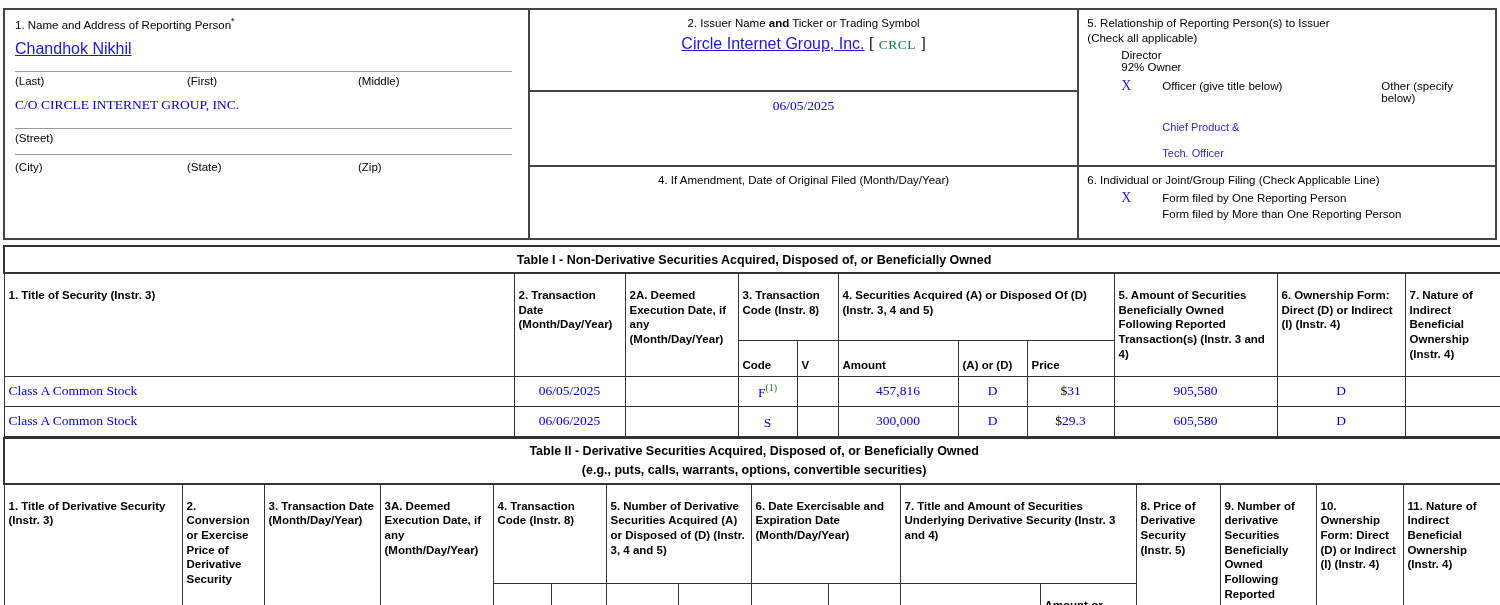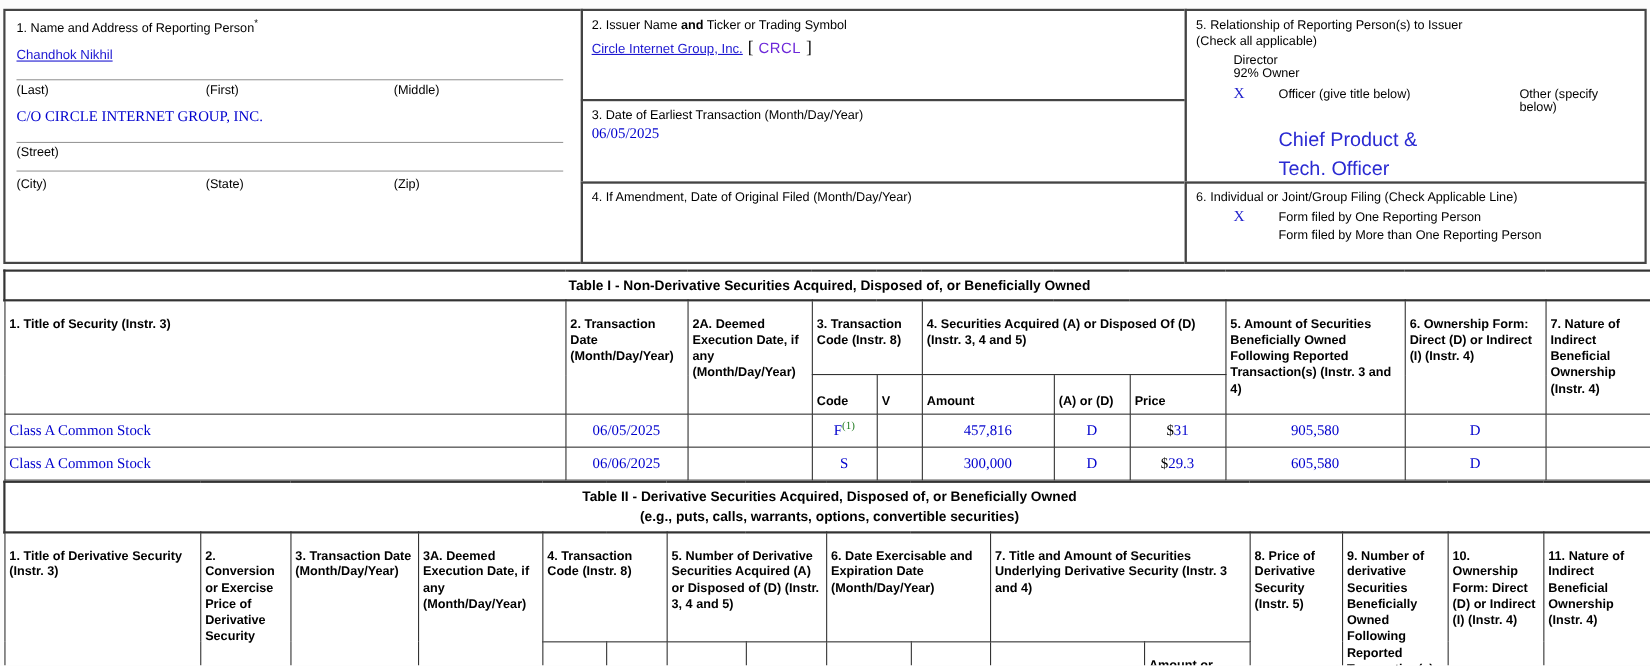--- a/index.html
+++ b/index.html
@@ -6,58 +6,58 @@
   html,body { background:#fcfcfc; }
   body { font-family:"Liberation Sans", sans-serif; color:#000; }
   .page { position:relative; width:1500px; height:605px; background:#fcfcfc; overflow:hidden; }
 
   
   .top { display:flex; margin:8px 3px 0 3px; height:232px; }
   .box { border:2px solid #444; background:#fff; }
   .box + .box-col, .box-col + .box-col { margin-left:-2px; }
   .box1 { width:562px; padding:6px 10px; }
   .box-col { display:flex; flex-direction:column; }
-  .col-mid { width:590px; }
+  .col-mid { width:590px;text-align:center; }
   .col-right { width:449px; }
   .col-mid > .cell, .col-right > .cell { border:2px solid #444; background:#fff; padding:6px 8px; }
   .col-mid > .cell + .cell, .col-right > .cell + .cell { margin-top:-2px; }
   .cell-2 { height:84px; }
   .cell-3 { height:77px; }
   .cell-4 { height:75px; }
   .cell-5 { height:159px; }
   .cell-6 { height:77px; }
 
   .lbl { font-size:11.5px; line-height:1.3; color:#000; }
   .sup-star { font-size:9px; vertical-align:super; }
-  .biglink { display:inline-block; font-size:12px; color:#1d18d1; text-decoration:underline; cursor:pointer; }
+  .biglink { display:inline-block; font-size:16px; color:#1d18d1; text-decoration:underline; cursor:pointer; }
   .serifval { font-family:"Liberation Serif", serif; font-size:13.5px; color:#0000cd; }
   .rule { border-top:1px solid #999; margin:0 6px 0 0; }
   .addr-row { display:flex; font-size:11.5px; margin-top:3px; }
   .addr-row .c1 { width:172px; }
   .addr-row .c2 { width:171px; }
   .addr-row .c3 { flex:1; }
 
   .box1 .name { margin-top:7px; }
   .box1 .rule1 { margin-top:13px; }
   .box1 .addr-lines { margin-top:7px; line-height:21px; }
   .box1 .rule2 { margin-top:13px; }
   .box1 .street-lbl { margin-top:2px; }
   .box1 .city-row { margin-top:3px; }
   .box1 .rule3 { margin-top:8px; }
   .box1 .czs-row { margin-top:6px; }
 
   .issuer-line { margin-top:4px; white-space:nowrap; }
   .bracket { font-family:"Liberation Serif", serif; font-size:16px; color:#000; }
-  .ticker { font-family:Liberation Sans, sans-serif; font-size:13.5px; color:#6d28d9; letter-spacing:0.5px; cursor:pointer; }
+  .ticker { font-family:Liberation Serif, serif; font-size:13.5px; color:#15803d; letter-spacing:0.5px; cursor:pointer; }
 
   .check-row { display:flex; padding-left:34px; font-size:11.5px; margin-top:7px; }
   .check-row .x { width:41px; font-family:"Liberation Serif", serif; font-size:14px; color:#2222cc; margin-top:-2px; }
   .check-row .l1 { width:219px; }
   .check-row .l2 { flex:1; }
-  .officer-title { margin:10px 0 0 75px; font-size:18px; color:#2a2ad2; line-height:26px; }
+  .officer-title { margin:10px 0 0 75px; font-size:11px; color:#2a2ad2; line-height:26px; }
 
   
   table { border-collapse:collapse; table-layout:fixed; width:1494px; margin:0 3px; background:#fff; }
   .t1 { margin-top:5px; }
   td { border:1px solid #333; }
   .title-row td { border:2px solid #333; height:27px; text-align:center; font-weight:bold; font-size:12.5px; }
   .t2title-row td { border:2px solid #333; height:46px; text-align:center; font-weight:bold; font-size:12.5px; line-height:1.5; }
   .hdr td { font-weight:bold; font-size:11.5px; vertical-align:top; padding:14px 4px; line-height:1.28; }
   .subhdr td { font-weight:bold; font-size:11.5px; vertical-align:bottom; padding:3px 4px; line-height:1.28; }
   .t1 .hdr td { height:52px; }
@@ -104,21 +104,20 @@
           <span>2. Issuer Name </span><b>and</b><span> Ticker or Trading Symbol</span>
         </div>
         <div class="issuer-line">
           <span class="biglink">Circle Internet Group, Inc.</span>
           <span class="bracket">[</span>
           <span class="ticker">CRCL</span>
           <span class="bracket">]</span>
         </div>
       </div>
       <div class="cell cell-3">
-        <div class="lbl">3. Date of Earliest Transaction (Month/Day/Year)</div>
         <div class="serifval">06/05/2025</div>
       </div>
       <div class="cell cell-4">
         <div class="lbl">4. If Amendment, Date of Original Filed (Month/Day/Year)</div>
       </div>
     </div>
 
     <div class="box-col col-right">
       <div class="cell cell-5">
         <div class="lbl">5. Relationship of Reporting Person(s) to Issuer</div>

